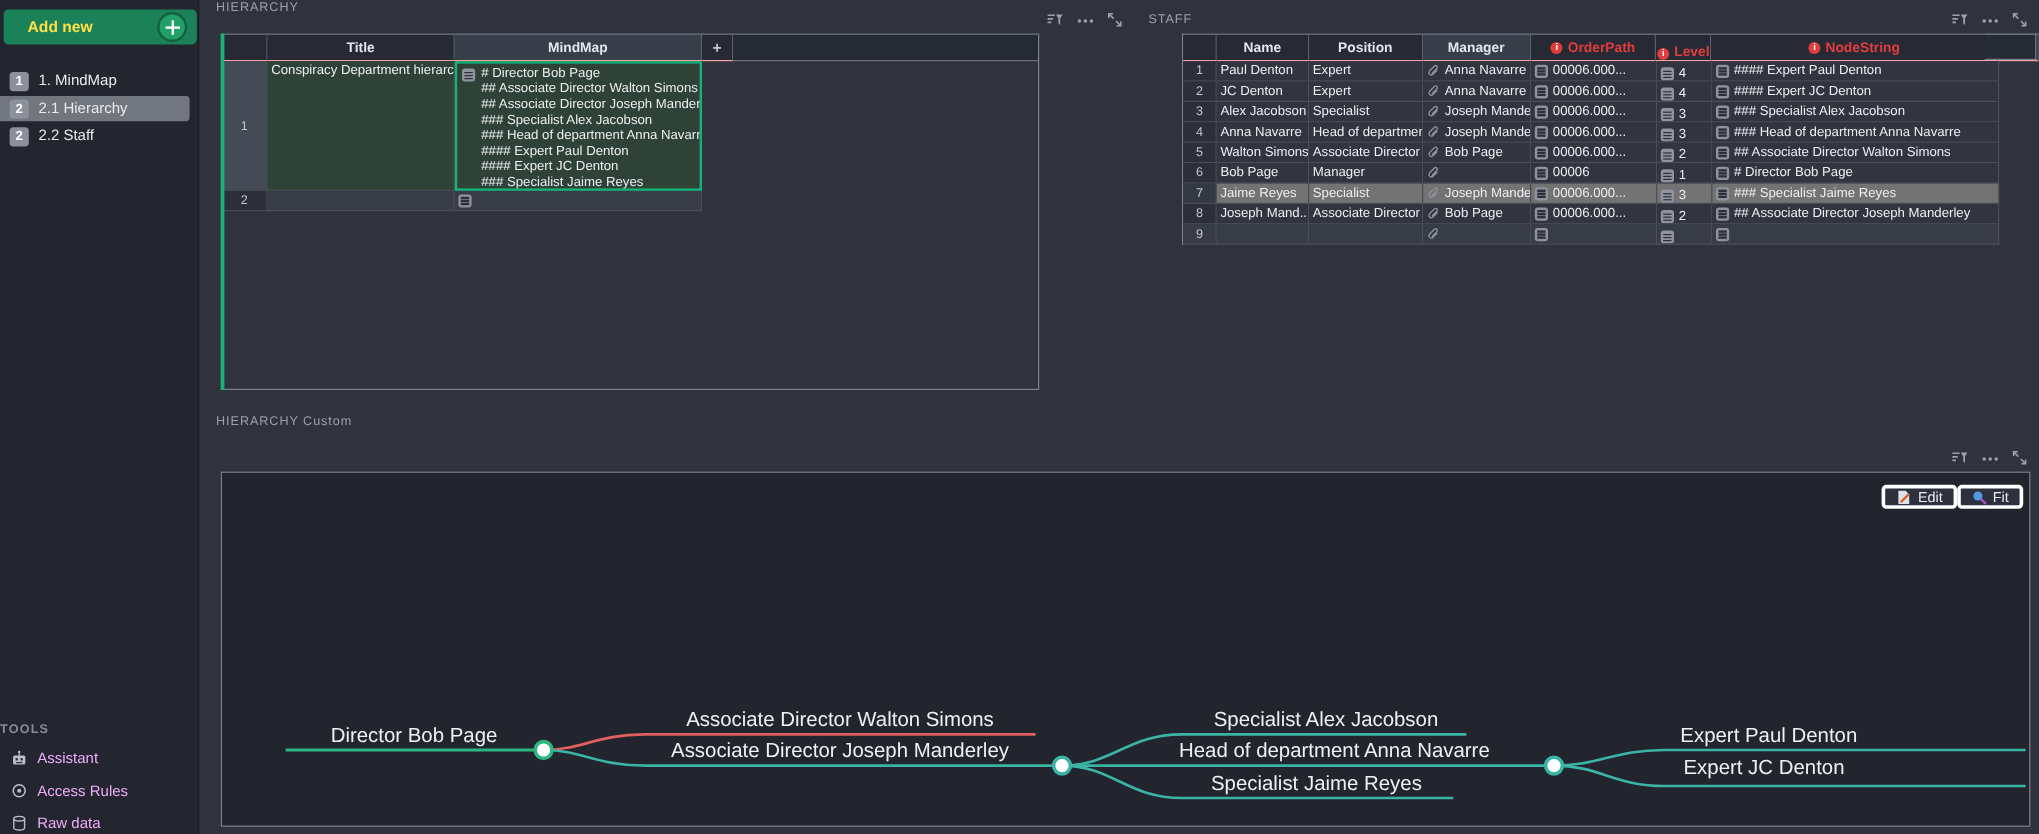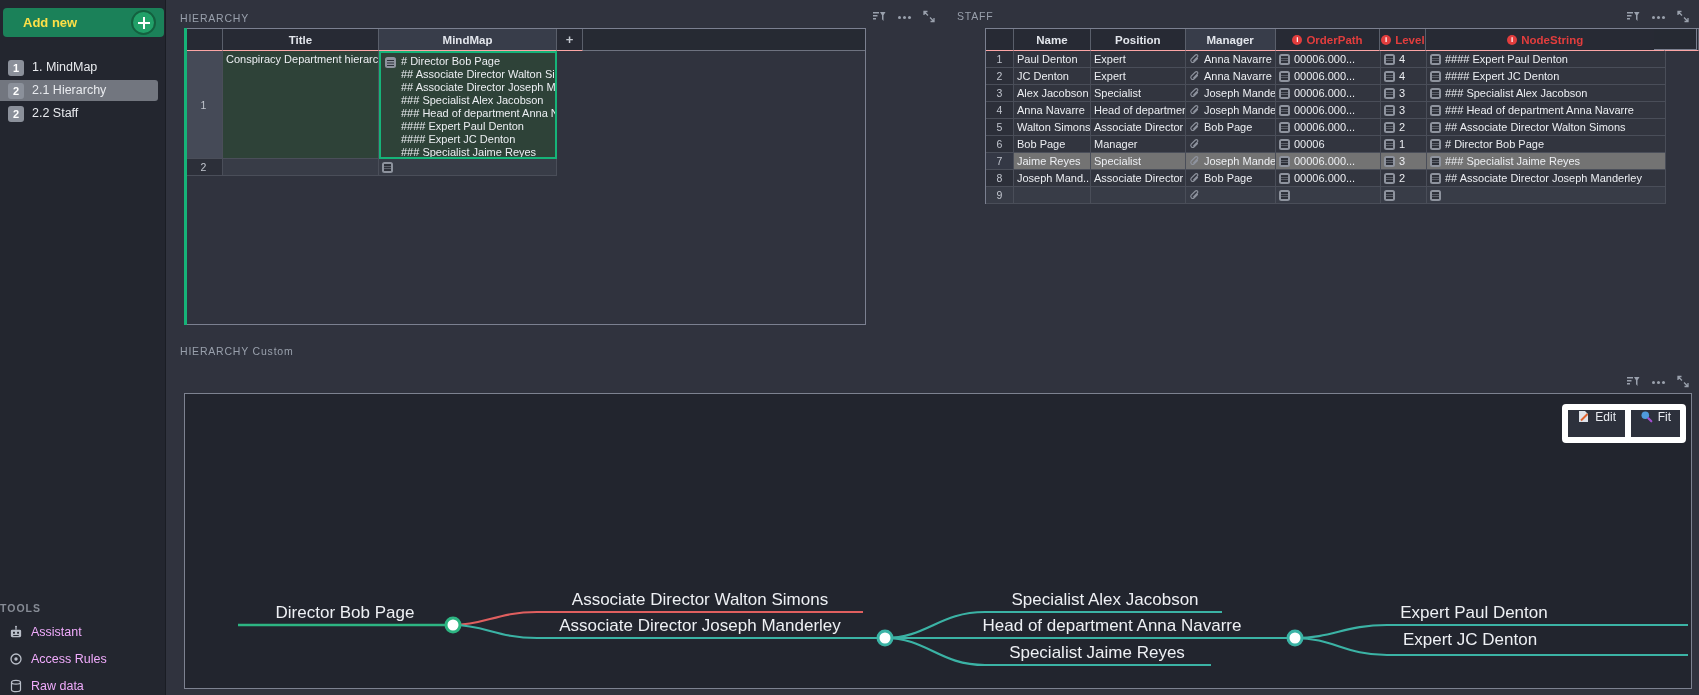--- a/index.html
+++ b/index.html
@@ -65,54 +65,54 @@
                background:#e23d3d; color:#fff; font-size:8px; font-weight:bold;
                line-height:10px; text-align:center; margin-right:4px; }
   .info-icon::after { content:"i"; }
   .clip-icon { flex:none; width:12px; height:12px; color:#8e939e; margin-right:3px; }
 
   
   #hgrid { position:absolute; left:184px; top:28px; width:682px; height:297px;
            border:1px solid #7b8090; }
   .hc-num   { width:38px; }
   .hc-title { width:156px; }
-  .hc-mm    { width:178px; }
+  .hc-mm    { width:206px; }
   .hc-add   { width:26px; color:#c3c7cf; font-size:13px; }
   .selrow .cell { background:#2e4238; }
   .cursor-cell { border:2px solid #16b378 !important; background:#2e4238; }
   .mm-cell { position:relative; display:block; padding:2px 0 0 20px; line-height:13px; }
   .mm-cell .fx-icon { position:absolute; left:4px; top:4px; margin:0; }
   .mm-line { height:13px; }
   .green-strip { position:absolute; left:-1px; top:-1px; width:3px; height:297px;
                  background:#16b378; z-index:5; }
   .newrow .cell { background:#383c47; }
 
   
   #sgrid { position:absolute; left:941px; top:28px; width:714px;
            border-top:1px solid #7b8090; border-left:1px solid #7b8090;margin-left:44px; }
   .sc-num  { width:28px; }
   .sc-name { width:77px; }
   .sc-pos  { width:95px; }
   .sc-mgr  { width:90px; }
   .sc-ord  { width:105px; }
-  .sc-lvl  { width:46px; }
+  .sc-lvl  { width:46px;align-items:flex-end; }
   .sc-node { width:239px; }
   .sc-add  { width:34px; color:#c9d34f; font-size:13px; }
   .srow .cell { height:17px; }
   .hlrow .cell { background:#737373; }
   .hlrow .numcell { background:#343845; }
   #staff-filler { position:absolute; left:1654px; top:28px; width:43px; height:22px;
                   background:#262a33; border:1px solid #7b8090; border-left:none; }
 
   
   #custom-panel { position:absolute; left:184px; top:393px; width:1508px; height:296px;
                   border:1px solid #7d8290; background:#22252e; }
-  .widget-btn { position:absolute; top:10px; height:39px; border:6px solid #ffffff;
+  .widget-btn { position:absolute; top:10px; height:20px; border:3px solid #ffffff;
                 border-radius:4px; background:#2d313c; color:#e9ecf1; font-size:12px;
-                display:flex; align-items:flex-start; gap:5px; padding:0 9px; cursor:pointer; }
+                display:flex; align-items:flex-end; gap:5px; padding:0 9px; cursor:pointer; }
   .widget-btn svg { width:13px; height:13px; }
   #mindmap-svg { position:absolute; left:0; top:0; width:1506px; height:294px; }
   #mindmap-svg text { fill:#eef0f4; font-size:17px; font-family:"Liberation Sans",sans-serif; }
 </style>
 </head>
 <body>
 
 <svg width="0" height="0" style="position:absolute" aria-hidden="true">
   <symbol id="i-sort" viewBox="0 0 14 12">
     <path d="M1,2.2 h6 M1,5.2 h4.5 M1,8.2 h3" stroke="currentColor" stroke-width="1.4" fill="none"></path>
@@ -183,21 +183,21 @@
     <span class="t-label">Access Rules</span>
   </div>
   <div class="tool-item" style="top:676px">
     <svg class="t-icon">
         <use href="#i-db"></use>
       </svg>
     <span class="t-label">Raw data</span>
   </div>
 </div>
 
-<div class="sec-title" style="left:180px; top:12px">HIERARCHY</div>
+<div class="sec-title" style="left:180px; top:0">HIERARCHY</div>
 <div class="icon-trio" style="left:872px; top:10px">
   <svg>
       <use href="#i-sort"></use>
     </svg>
   <span class="dots-icon"></span>
   <svg>
       <use href="#i-expand"></use>
     </svg>
 </div>
 

